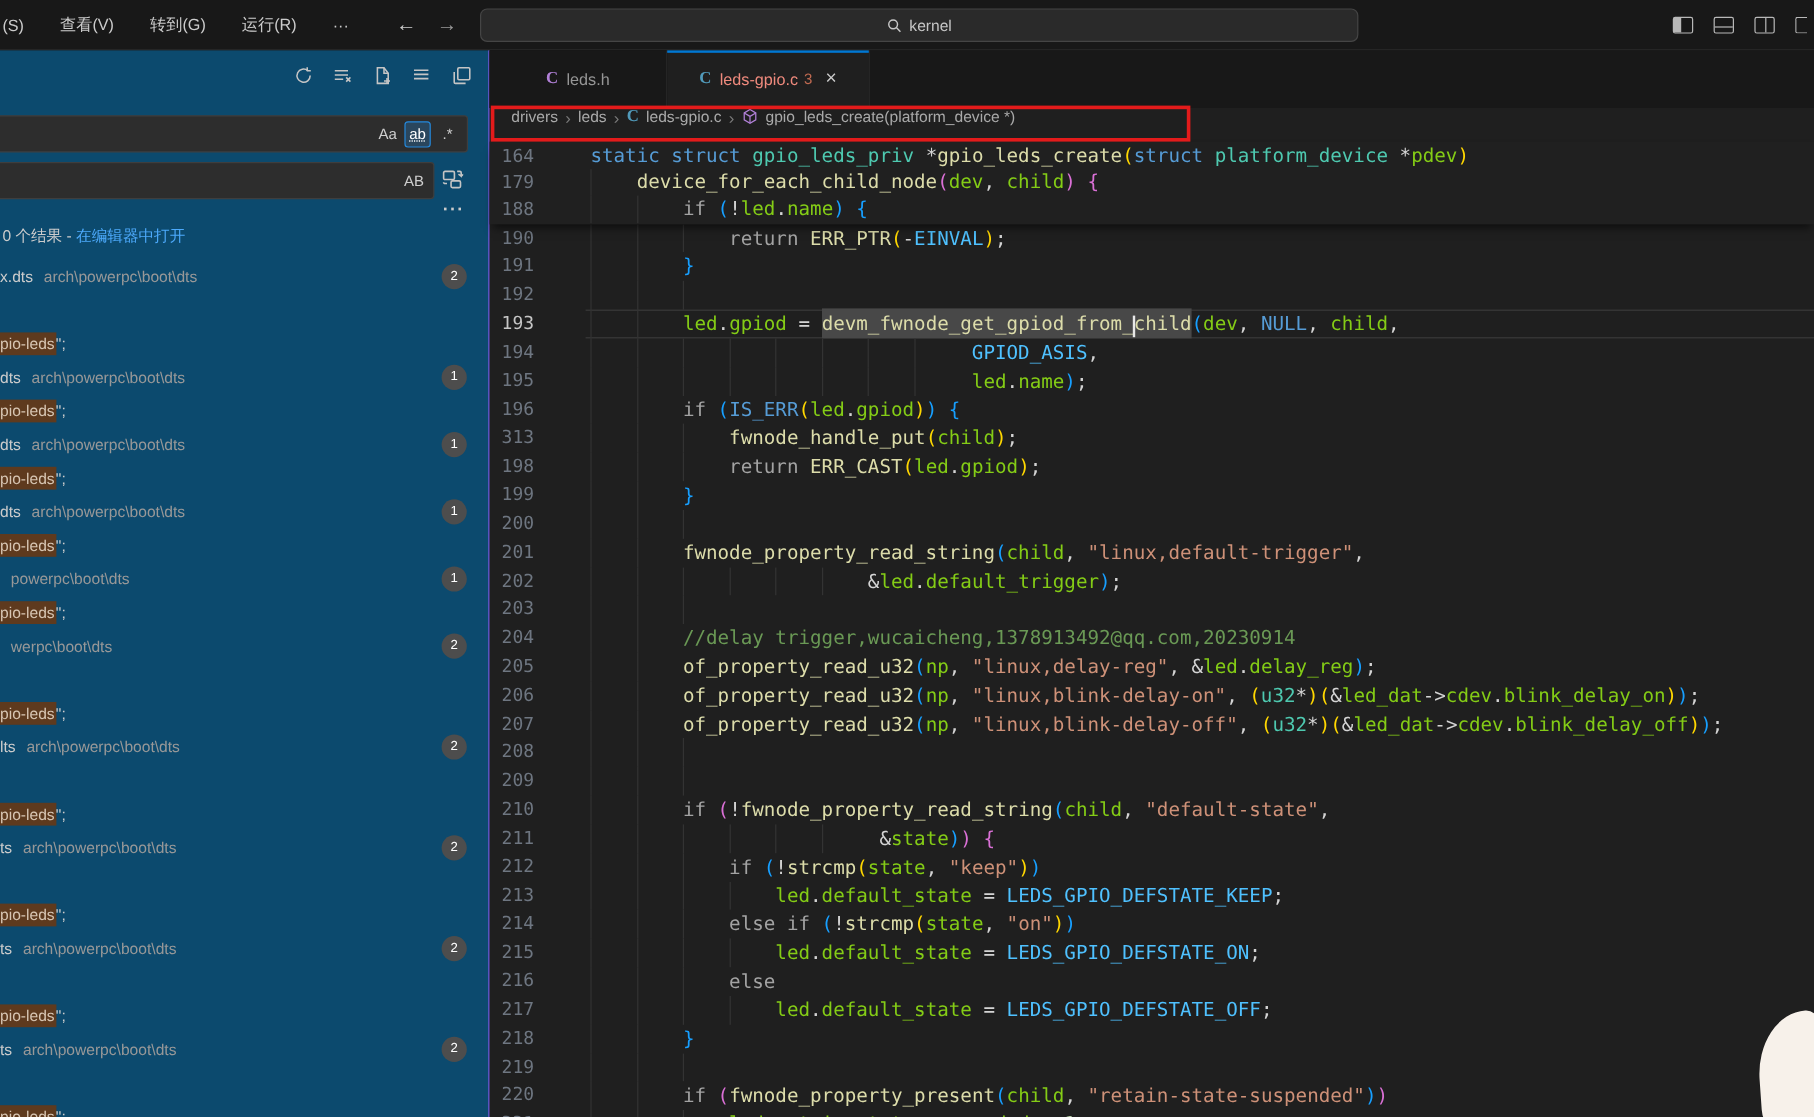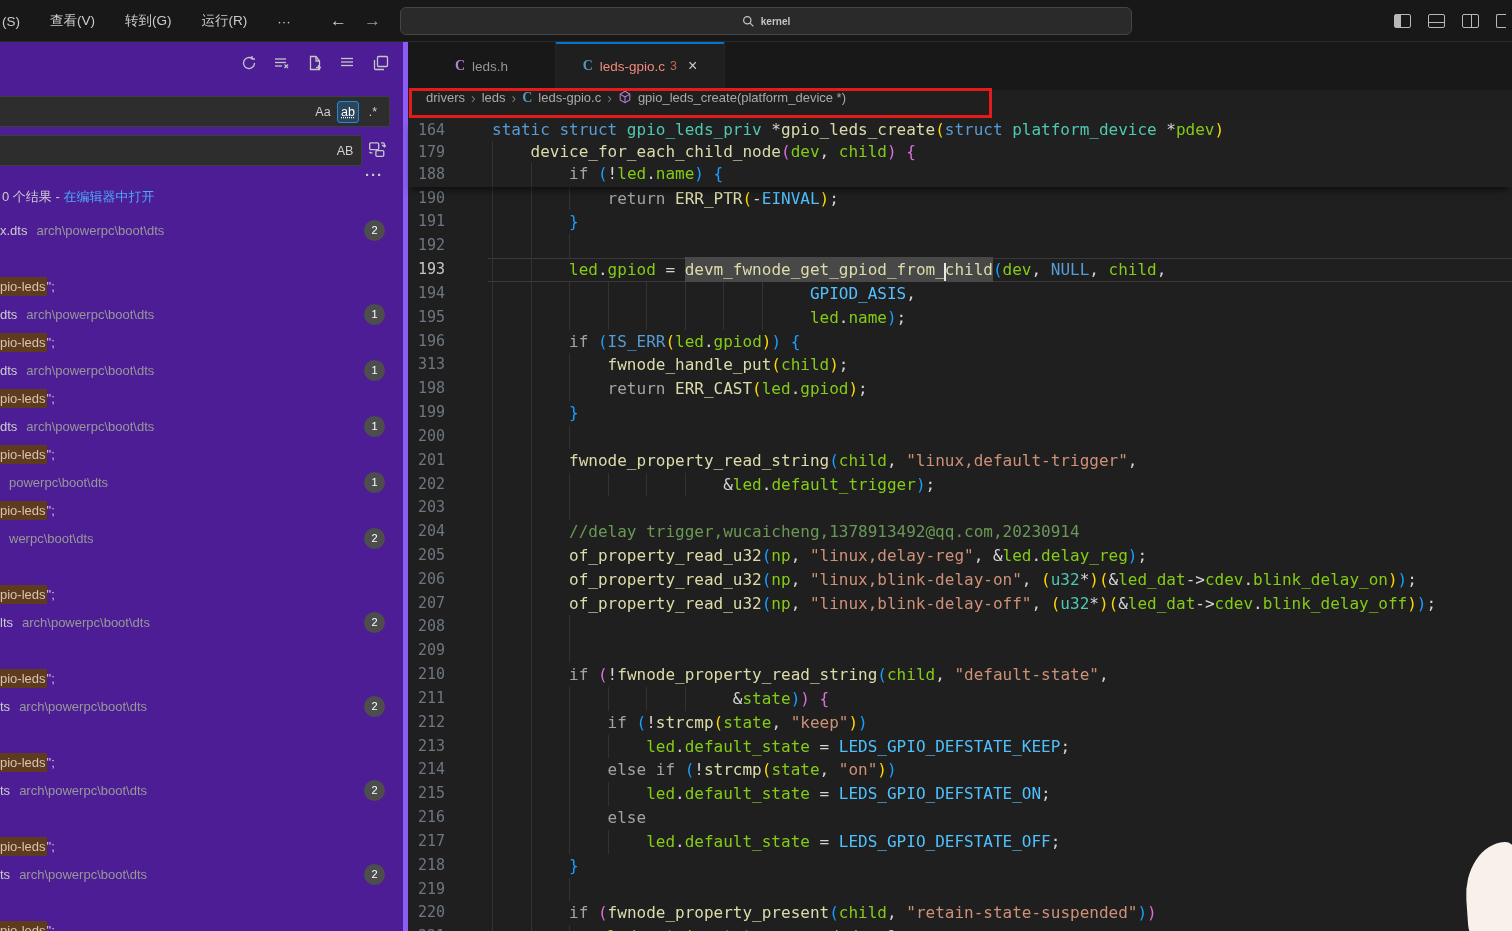--- a/index.html
+++ b/index.html
@@ -10,32 +10,32 @@
   .menus { position:absolute; left:0; top:0; height:42px; display:flex; align-items:center; }
   .menu-item { padding:0 15px; font-size:13.5px; color:#cccccc; white-space:nowrap; }
   .menu-item:first-child { padding-left:2px; }
   .nav-arrow { position:absolute; top:0; height:42px; display:flex; align-items:center;
     font-size:17px; color:#cfcfcf; }
   #nav-back { left:330px; }
   #nav-fwd { left:364px; color:#9a9a9a; }
   .cmd-center { position:absolute; left:400px; top:7px; width:732px; height:28px;
     background:#2a2a2a; border:1px solid #454545; border-radius:6px;
     display:flex; align-items:center; justify-content:center; gap:6px;
-    font-size:10px; color:#c6c6c6;font-weight:bold; }
+    font-size:13px; color:#c6c6c6; }
   .layout-icons { position:absolute; right:0; top:0; height:42px; display:flex;
     align-items:center; gap:17px; padding-right:6px; }
   .lic { width:17px; height:14px; border:1.5px solid #b8b8b8; border-radius:2px; position:relative; }
   .lic.sb-left::before { content:''; position:absolute; left:0; top:0; bottom:0; width:6px; background:#b8b8b8; }
   .lic.panel::before { content:''; position:absolute; left:0; right:0; bottom:0; height:4.5px; background:transparent; border-top:1.5px solid #b8b8b8; }
   .lic.sb-right::before { content:''; position:absolute; right:0; top:0; bottom:0; width:6px; border-left:1.5px solid #b8b8b8; }
   .lic.custom { width:10px; border-radius:2px 0 0 2px; border-right:none; }
 
   
   .sidebar { position:absolute; left:0; top:42px; width:408px; bottom:0;
-    background:#4c1d95; border-right:5px solid #8b5cf6; overflow:hidden; }
+    background:#0c4a6e; border-right:1px solid #8b5cf6; overflow:hidden; }
   .search-toolbar { position:absolute; top:13px; right:14px; display:flex; gap:17px; }
   .stb-icon { width:16px; height:16px; color:#c5c5c5; }
   .stb-icon svg { width:16px; height:16px; display:block; }
   .search-input-box { position:absolute; left:-10px; top:54px; width:400px; height:31px;
     background:#2d2d2d; border:1px solid #3e3e3e; border-radius:3px;
     display:flex; align-items:center; justify-content:flex-end; padding-right:5px; gap:3px; }
   .opt-btn { min-width:22px; height:22px; border-radius:3px; display:flex; align-items:center;
     justify-content:center; font-size:12.5px; color:#cfcfcf; padding:0 2px; }
   .opt-btn.active { border:1px solid #2488db; background:rgba(36,136,219,0.28); color:#ffffff; }
   .replace-box { position:absolute; left:-10px; top:93px; width:372px; height:31px;

